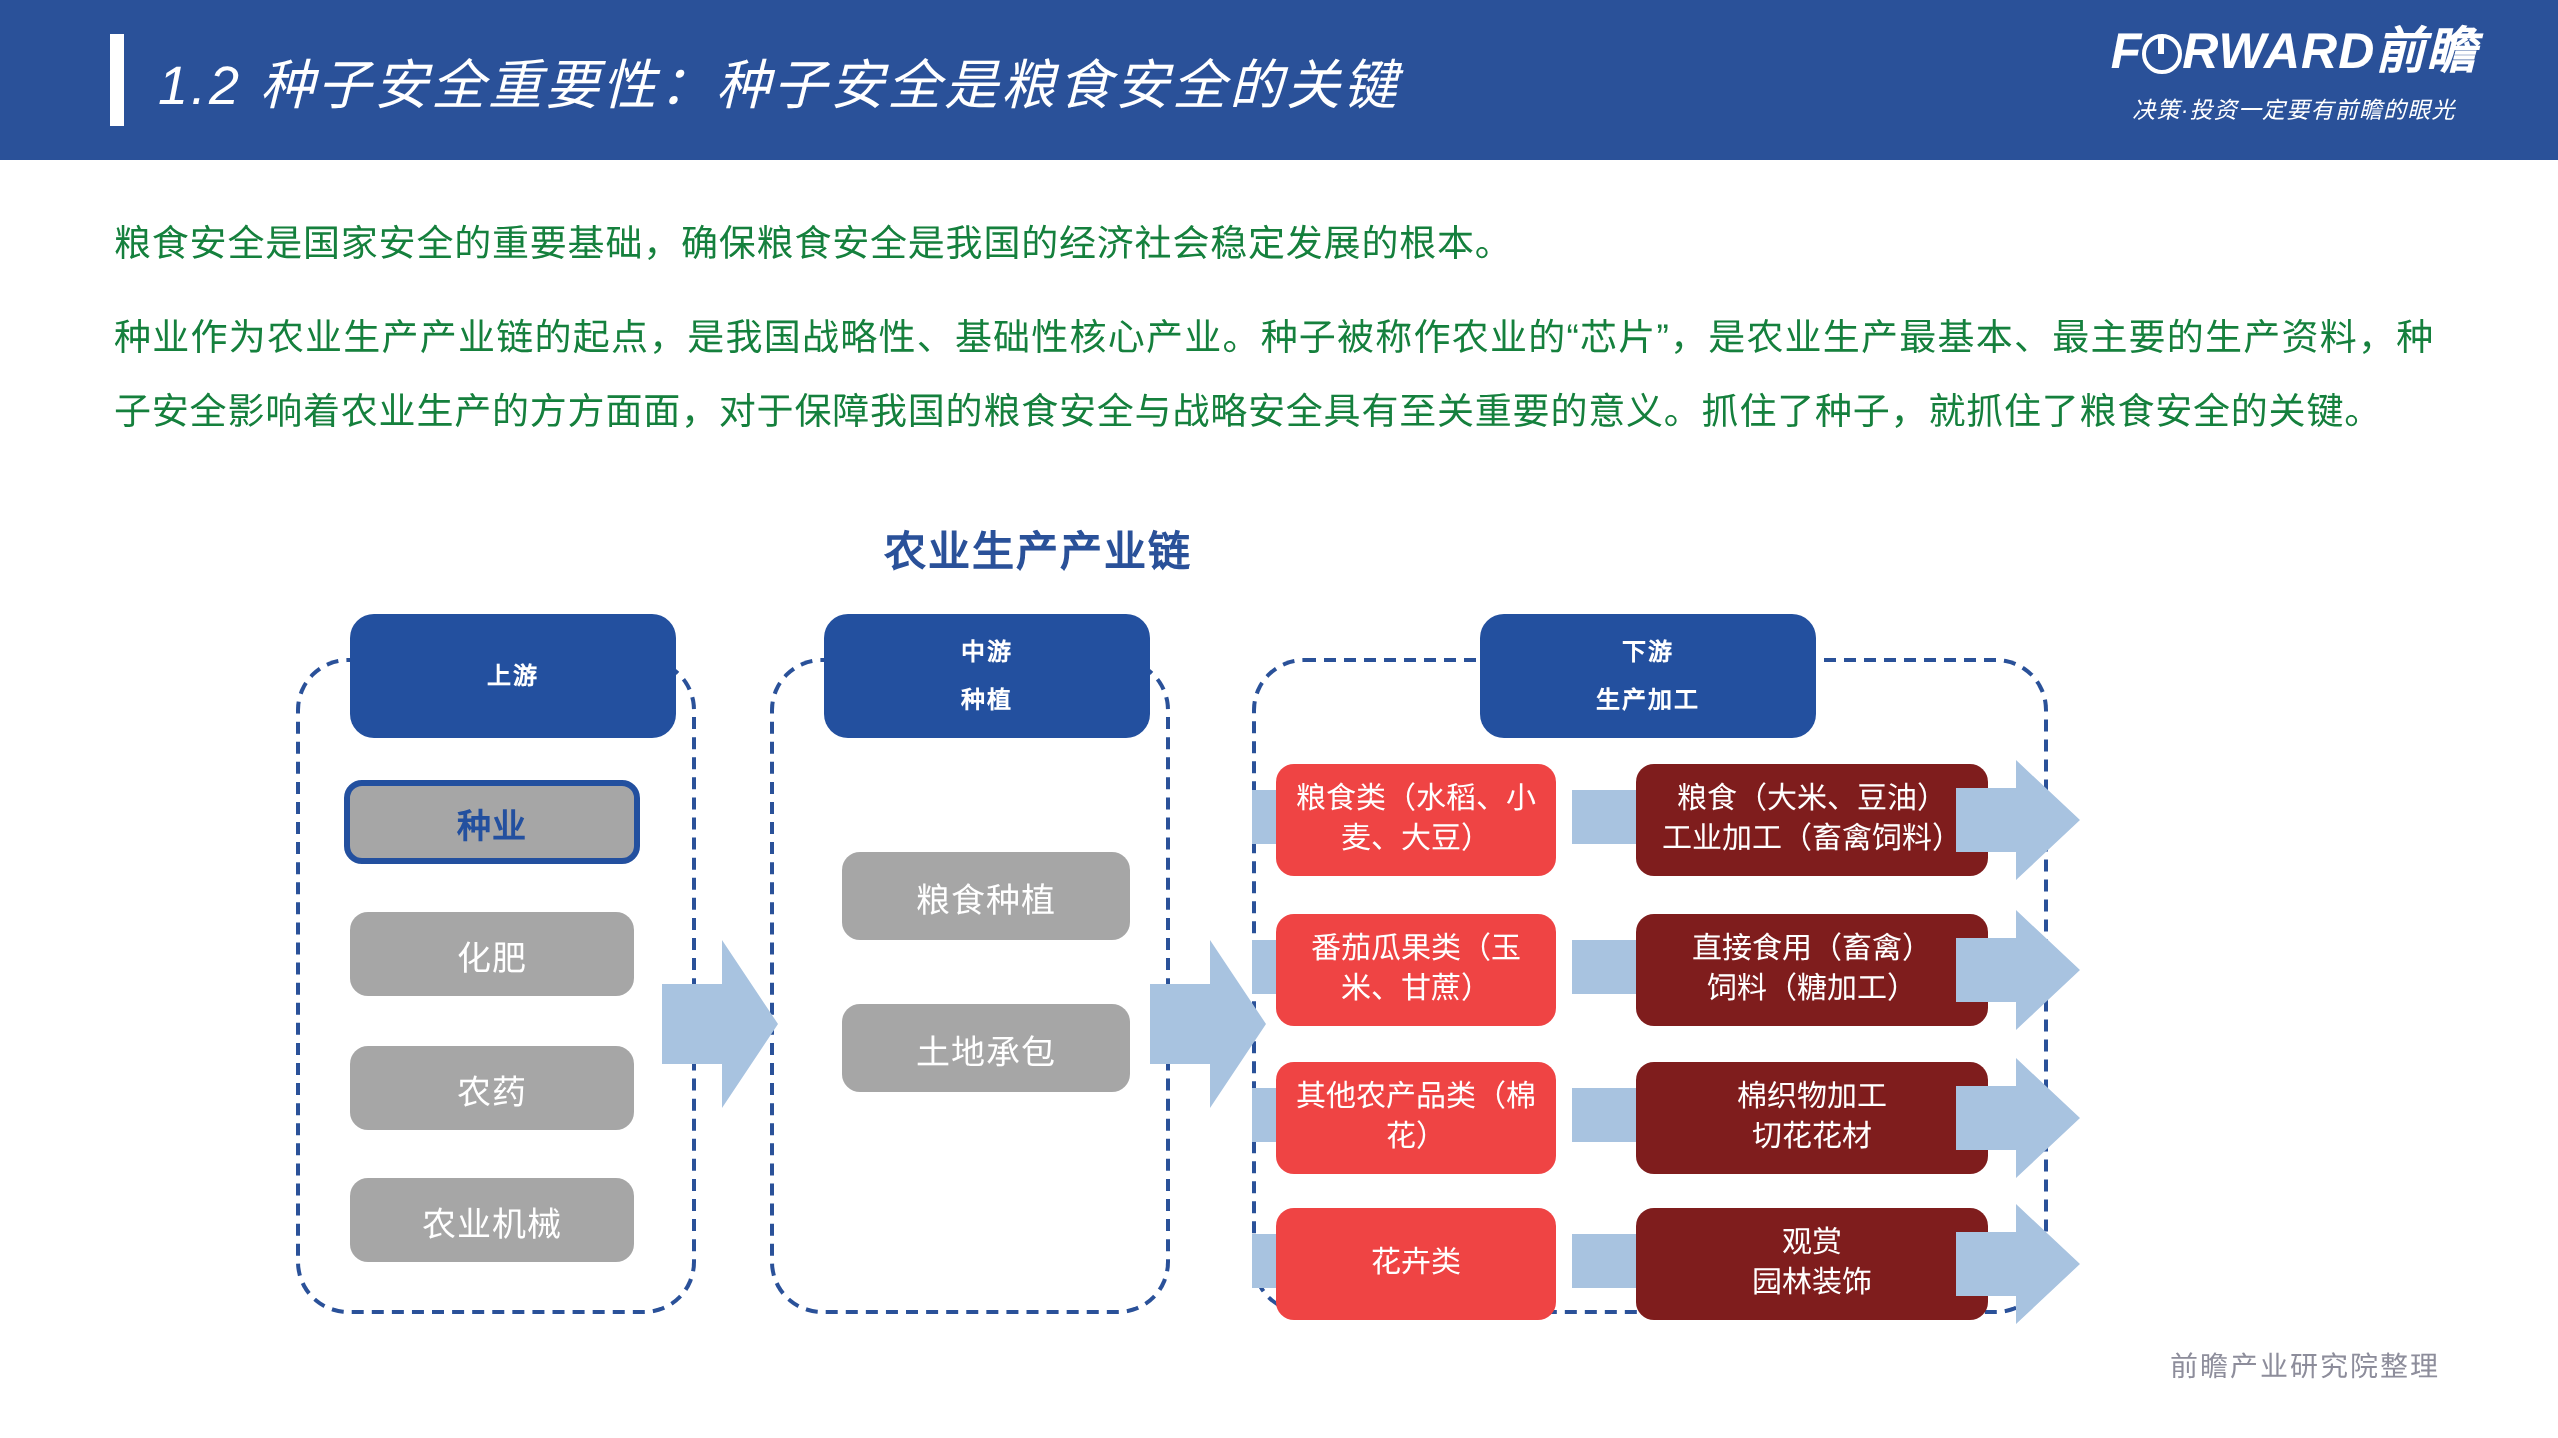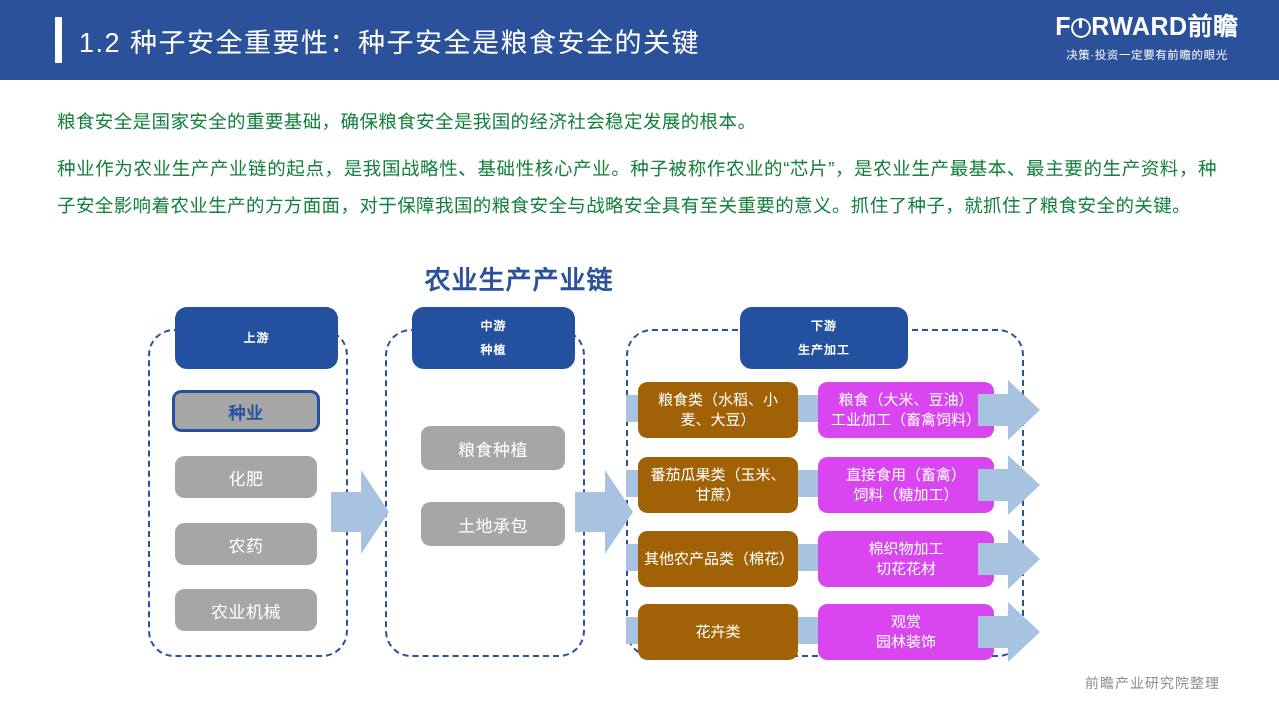--- a/index.html
+++ b/index.html
@@ -19,20 +19,21 @@
   
   .header-bar {
     position: absolute;
     left: 0;
     top: 0;
     width: 1279px;
     height: 80px;
     background: #2a5199;
     display: flex;
     align-items: center;
+    font-style: italic;
   }
   .title-tick {
     width: 7px;
     height: 46px;
     background: #ffffff;
     margin-left: 55px;
     flex: 0 0 auto;
   }
   .header-title {
     color: #ffffff;
@@ -101,21 +102,21 @@
   #para2 { top: 150px; }
 
   
   .diagram-title {
     position: absolute;
     left: 0;
     top: 259px;
     width: 1038px;
     text-align: center;
     color: #2a5199;
-    font-size: 26px;
+    font-size: 21px;
     font-weight: bold;
     letter-spacing: 1px;
   }
   .stage-area {
     position: absolute;
     left: 0;
     top: 290px;
     width: 1279px;
     height: 380px;
   }
@@ -195,41 +196,41 @@
     background: #a8c3e0;
   }
   .row-connector.mid {
     left: 160px;
     width: 44px;
   }
   .down-left {
     position: absolute;
     left: 12px;
     top: 0;
-    width: 160px;
+    width: 140px;
     height: 56px;
-    background: #a16207;
+    background: #ef4444;
     border-radius: 9px;
     color: #ffffff;
     font-size: 15px;
     line-height: 20px;
     display: flex;
     align-items: center;
     justify-content: center;
     text-align: center;
     box-sizing: border-box;
     padding: 0 6px;
   }
   .down-right {
     position: absolute;
     left: 192px;
     top: 0;
     width: 176px;
     height: 56px;
-    background: #d946ef;
+    background: #7f1d1d;
     border-radius: 9px;
     color: #ffffff;
     font-size: 15px;
     line-height: 20px;
     display: flex;
     align-items: center;
     justify-content: center;
     text-align: center;
     box-sizing: border-box;
     padding: 0 6px;

